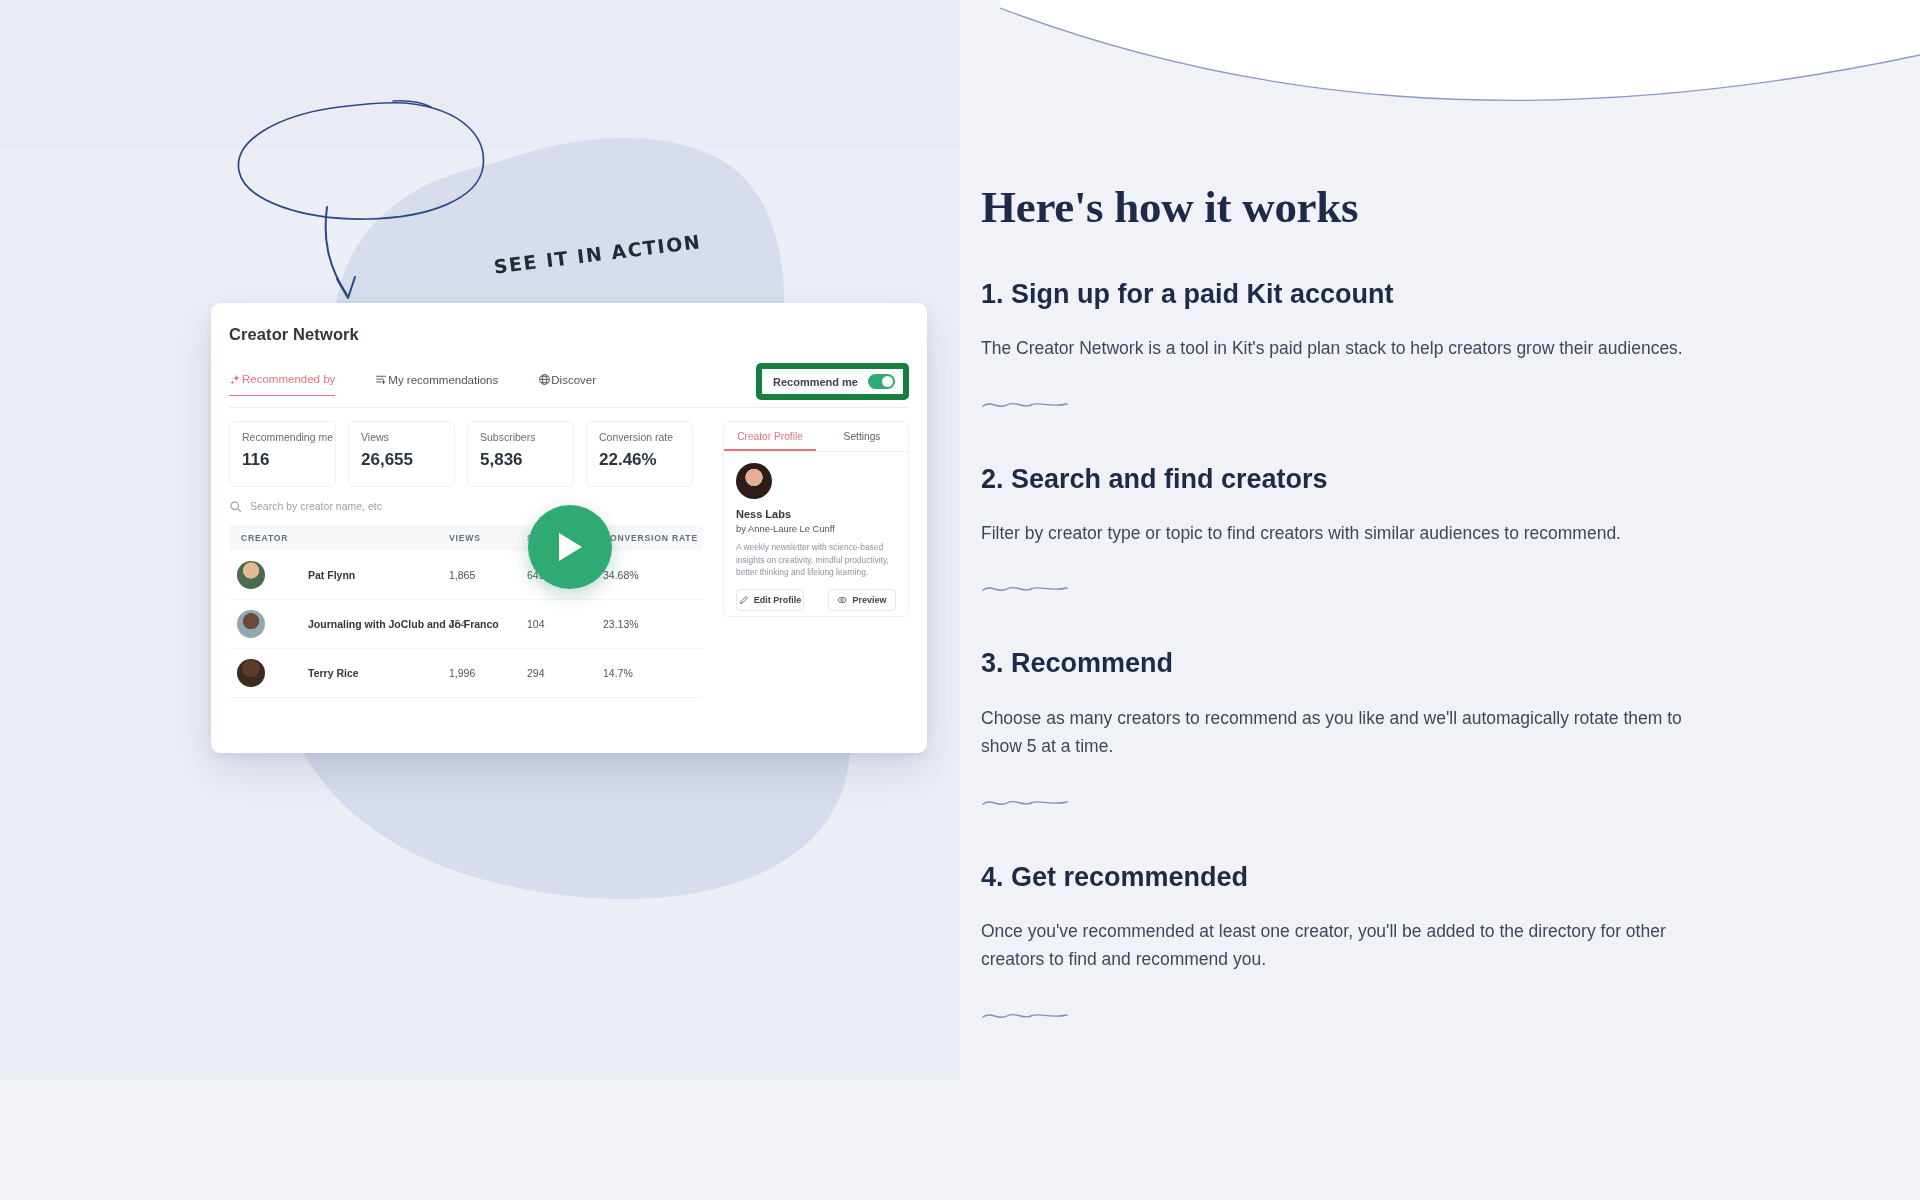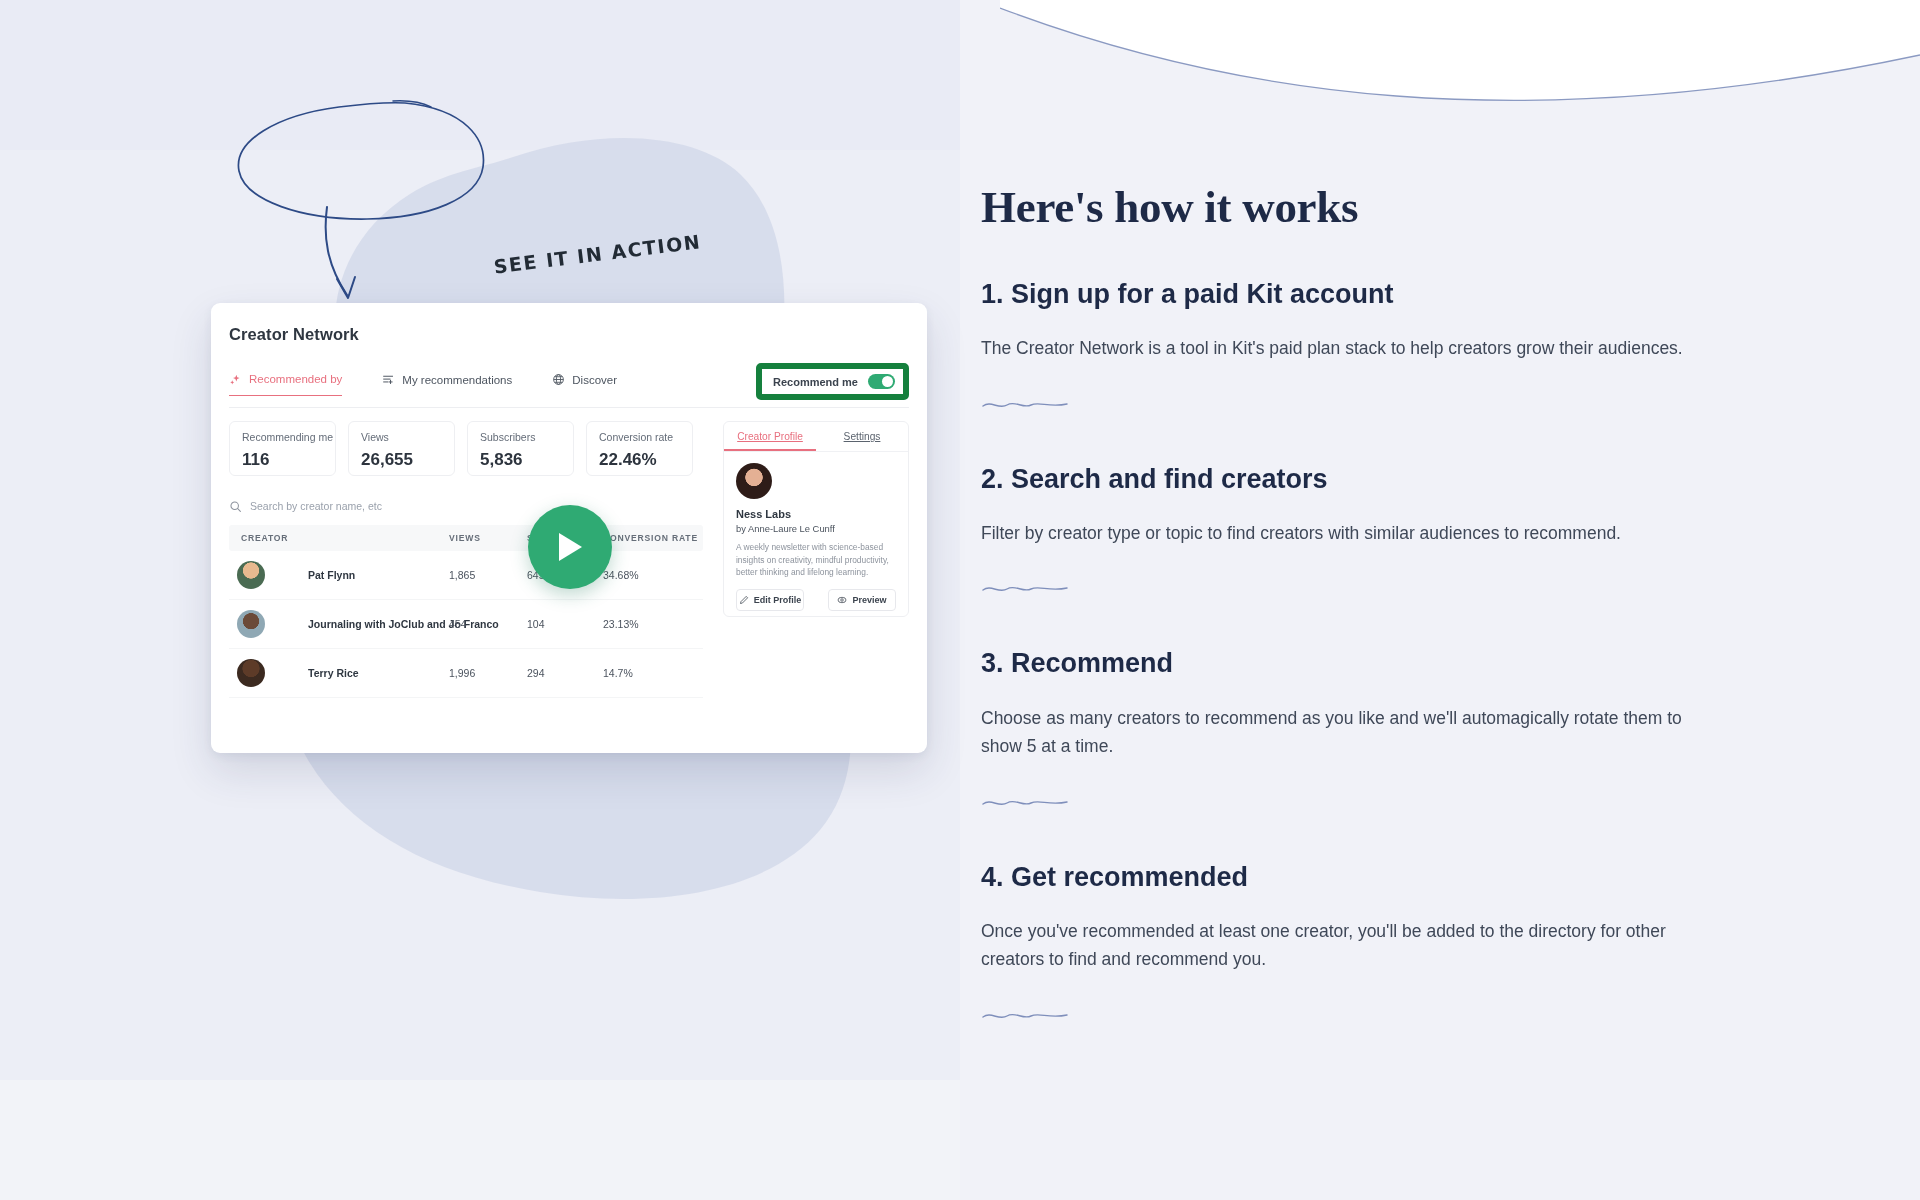--- a/index.html
+++ b/index.html
@@ -29,35 +29,35 @@
 
   
   #app-window{
     position:absolute;left:211px;top:303px;width:716px;height:450px;
     background:#ffffff;border-radius:9px;
     box-shadow:0 18px 42px rgba(40,52,90,.14), 0 3px 10px rgba(40,52,90,.07);
     overflow:hidden;
   }
   #app-title{position:absolute;left:18px;top:22px;font-size:16.5px;font-weight:700;color:#2f3741;letter-spacing:.1px;}
   #app-tabs{position:absolute;left:18px;top:66px;height:30px;display:flex;align-items:center;gap:0px;}
-  .app-tab{display:flex;align-items:center;gap:7px;font-size:11.5px;color:#4d5560;white-space:nowrap;padding:0 0 9px 0;}
+  .app-tab{display:flex;align-items:center;font-size:11.5px;color:#4d5560;white-space:nowrap;padding:0 0 9px 0;}
   .app-tab.active{color:#e8707f;border-bottom:1.6px solid #e8707f;}
   .app-tab + .app-tab{margin-left:40px;}
   #tabs-rule{position:absolute;left:18px;top:104px;width:680px;height:1px;background:#edeef1;}
 
   #toggle-pill{
     position:absolute;right:18px;top:60px;display:flex;align-items:center;gap:10px;
     border:6px solid #15803d;border-radius:5px;background:#fff;padding:5px 8px 5px 11px;
   }
   #toggle-label{font-size:11px;color:#3b434e;font-weight:600;white-space:nowrap;}
   #toggle-switch{width:27px;height:15px;border-radius:9px;background:#2faa73;position:relative;}
   #toggle-knob{position:absolute;right:2px;top:2px;width:11px;height:11px;border-radius:50%;background:#fff;}
 
   #stats-row{position:absolute;left:18px;top:118px;display:flex;gap:12px;}
-  .stat-card{width:107px;height:55px;border:1px solid #eeeff2;border-radius:6px;padding:10px 0 0 12px;box-sizing:border-box;}
+  .stat-card{width:107px;height:66px;border:1px solid #eeeff2;border-radius:6px;padding:10px 0 0 12px;box-sizing:border-box;}
   .stat-label{font-size:10.5px;color:#646c78;line-height:1;}
   .stat-value{font-size:17px;color:#2d343e;font-weight:600;margin-top:8px;line-height:1;}
 
   #searchbar{position:absolute;left:18px;top:190px;width:474px;height:26px;display:flex;align-items:center;gap:8px;}
   #search-placeholder{font-size:10.5px;color:#9aa1ac;}
   #filter-btn{position:absolute;left:600px;top:191px;display:flex;align-items:center;gap:8px;font-size:11px;color:#3b434e;font-weight:600;}
 
   #table{position:absolute;left:18px;top:222px;width:474px;}
   #table-head{display:flex;align-items:center;height:26px;background:#f7f8f9;border-radius:3px;}
   .th{font-size:8.6px;letter-spacing:.8px;color:#666e79;font-weight:600;}
@@ -71,21 +71,21 @@
   .creator-name{font-size:10.5px;color:#2f3741;font-weight:600;white-space:nowrap;padding-left:31px;}
   .cell-num{width:78px;font-size:10.5px;color:#4b535e;}
   .cell-subs{width:76px;font-size:10.5px;color:#4b535e;}
   .cell-conv{width:100px;font-size:10.5px;color:#4b535e;}
 
   #profile-card{
     position:absolute;left:512px;top:118px;width:186px;height:196px;
     border:1px solid #eeeff2;border-radius:6px;background:#fff;box-sizing:border-box;overflow:hidden;
   }
   #profile-tabs{display:flex;height:29px;border-bottom:1px solid #f0f1f4;}
-  .ptab{flex:1;display:flex;align-items:center;justify-content:center;font-size:10.2px;color:#5b636e;text-decoration:underline;}
+  .ptab{flex:1;display:flex;align-items:center;justify-content:center;font-size:10.2px;color:#5b636e;}
   .ptab.active{color:#e8707f;box-shadow:inset 0 -2px 0 #e8707f;}
   #profile-body{padding:11px 12px 0 12px;}
   #profile-avatar{width:36px;height:36px;border-radius:50%;}
   #profile-name{margin-top:9px;font-size:11px;font-weight:700;color:#2f3741;}
   #profile-byline{margin-top:3px;font-size:9.4px;color:#4b535e;}
   #profile-desc{margin-top:7px;font-size:8.4px;line-height:1.5;color:#8d939d;}
   #profile-actions{display:flex;gap:24px;margin-top:10px;}
   .pbtn{flex:1;height:20px;border:1px solid #e7e8ec;border-radius:4px;display:flex;align-items:center;justify-content:center;gap:5px;font-size:9px;color:#3b434e;font-weight:600;}
 
   #play-button{

